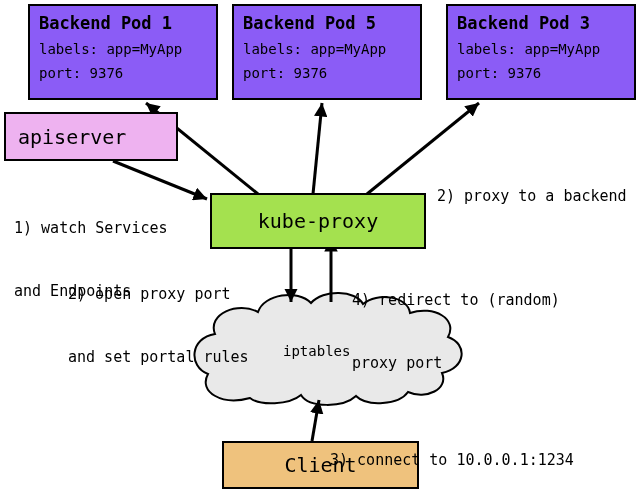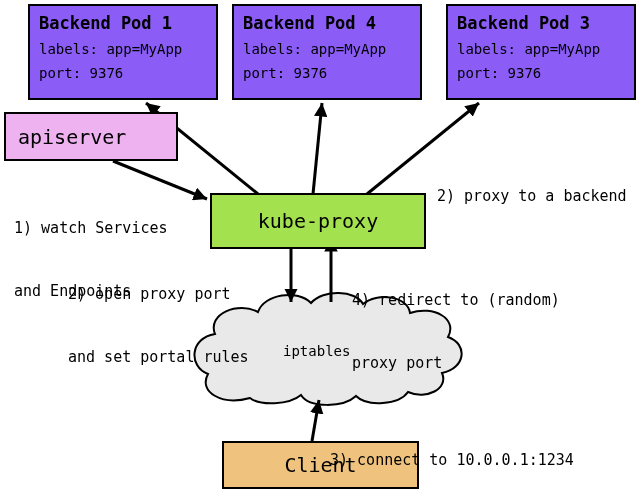--- a/index.html
+++ b/index.html
@@ -59,21 +59,21 @@
     </g>
   </svg>
 
   <div class="box pod" style="left:28px; top:4px; width:190px; height:96px;">
     <div class="pod-title">Backend Pod 1</div>
     <div class="pod-line">labels: app=MyApp</div>
     <div class="pod-line">port: 9376</div>
   </div>
 
   <div class="box pod" style="left:232px; top:4px; width:190px; height:96px;">
-    <div class="pod-title">Backend Pod 4</div>
+    <div class="pod-title">Backend Pod 5</div>
     <div class="pod-line">labels: app=MyApp</div>
     <div class="pod-line">port: 9376</div>
   </div>
 
   <div class="box pod" style="left:446px; top:4px; width:190px; height:96px;">
     <div class="pod-title">Backend Pod 3</div>
     <div class="pod-line">labels: app=MyApp</div>
     <div class="pod-line">port: 9376</div>
   </div>
 

